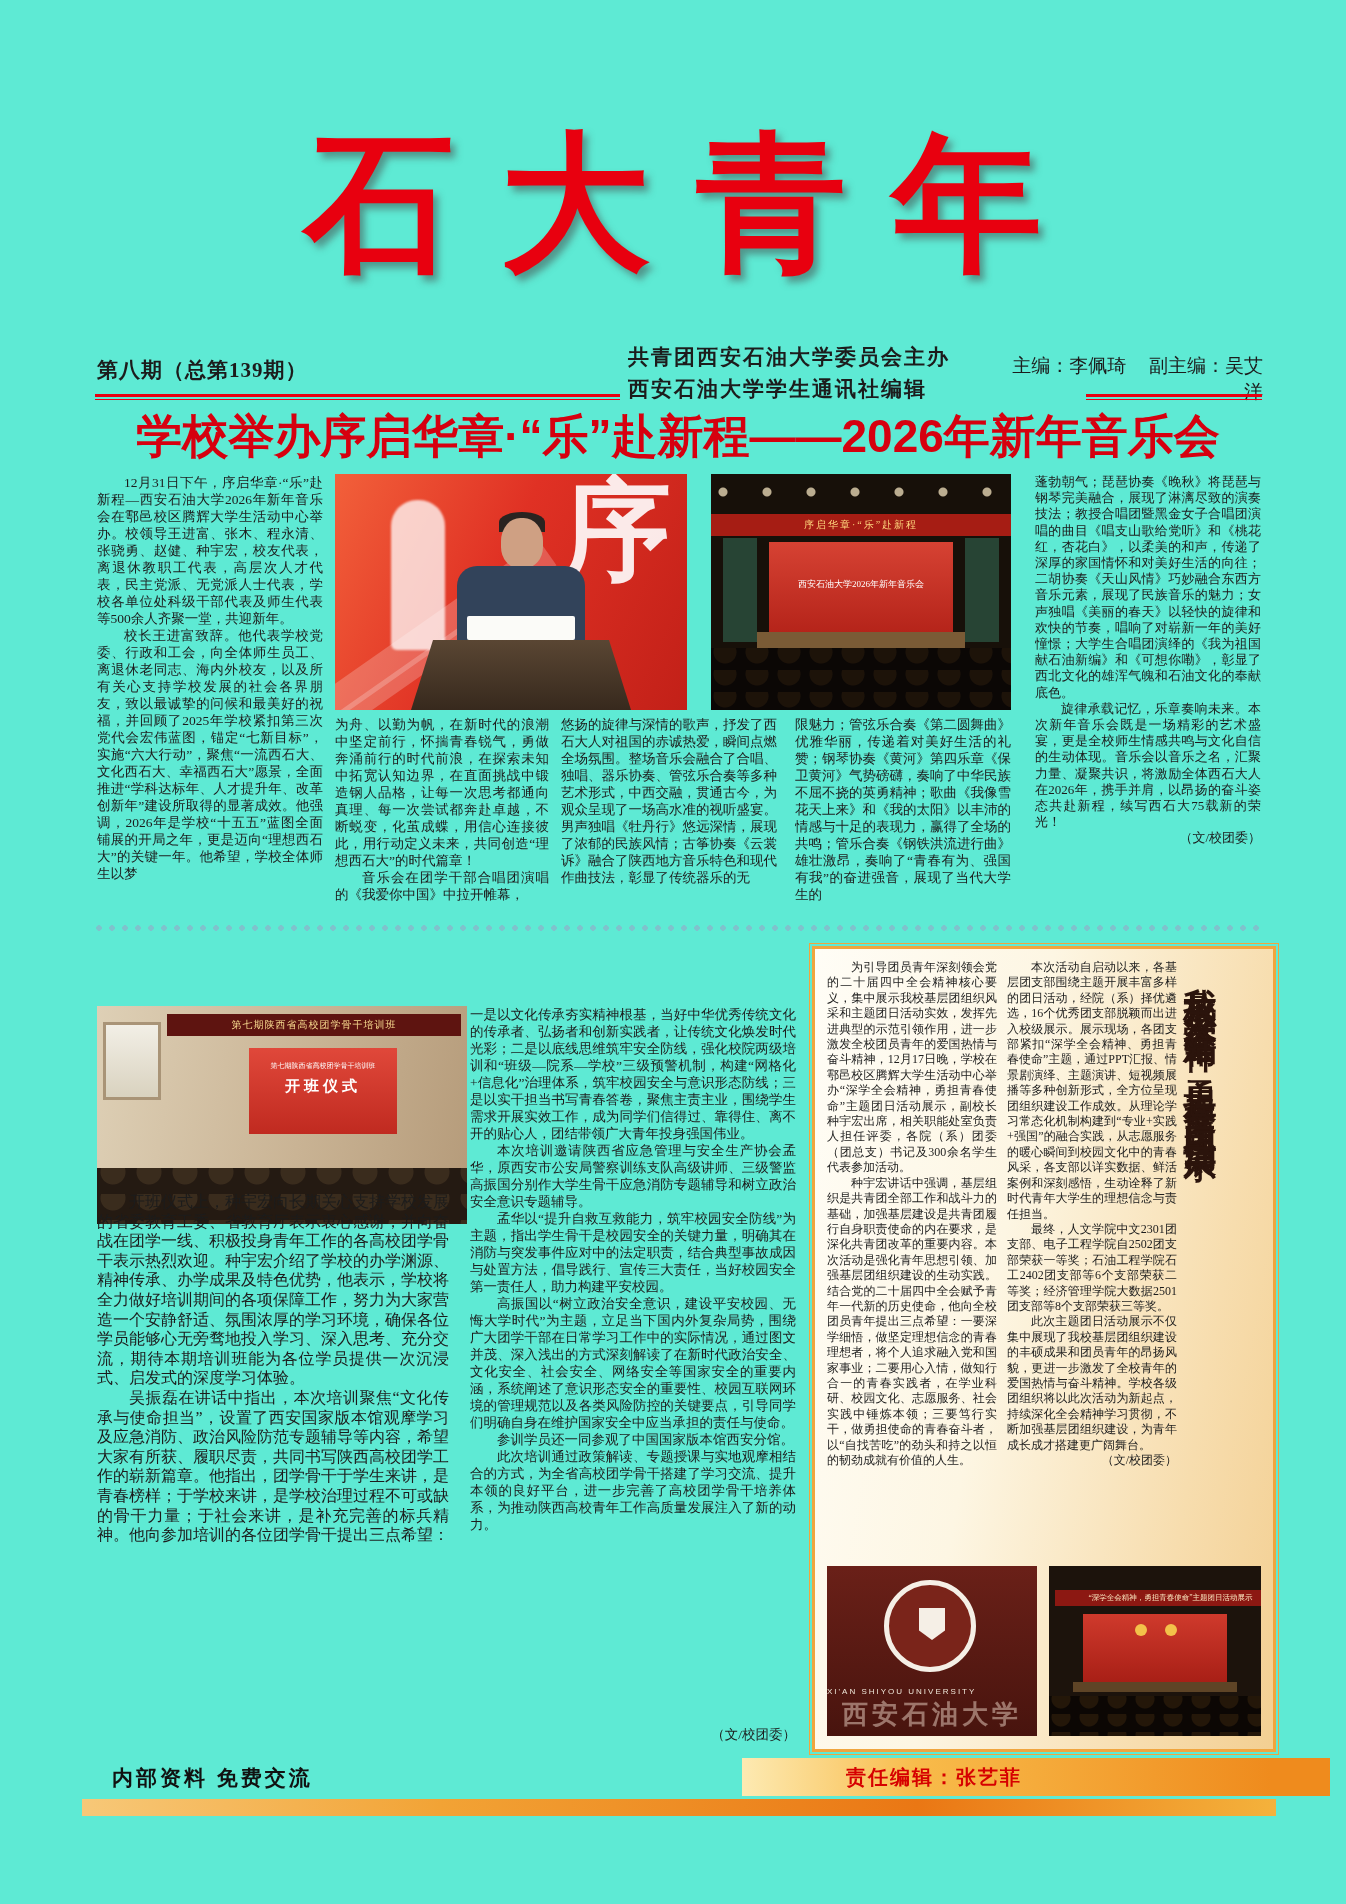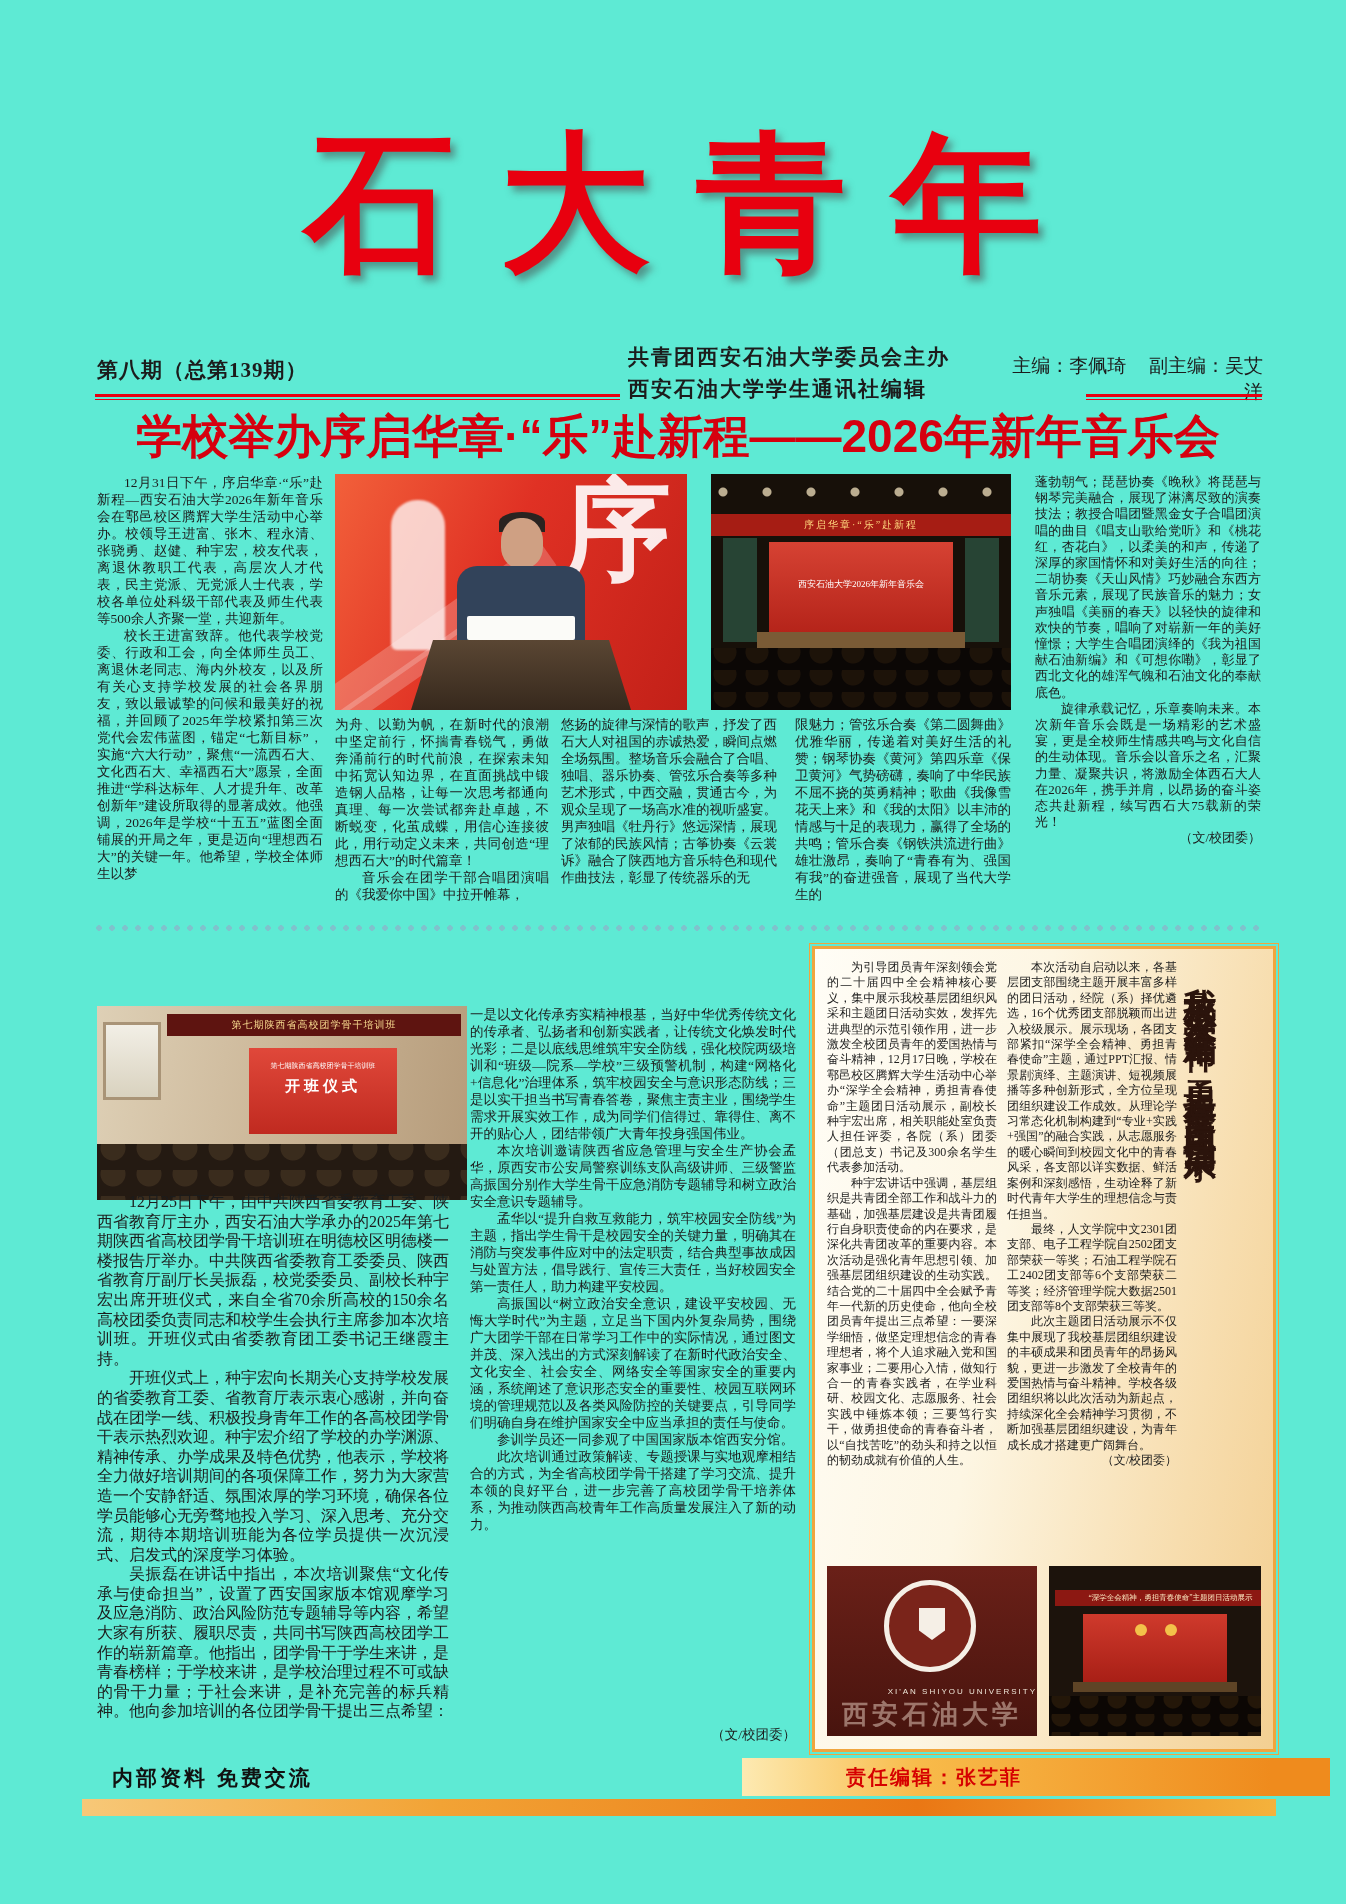--- a/index.html
+++ b/index.html
@@ -72,21 +72,21 @@
      background-image:radial-gradient(circle at 14px 4px,#1d1309 11px,rgba(0,0,0,0) 12px);background-size:32px 22px;}
 
   
   .divider{position:absolute;left:95px;top:924px;width:1166px;height:8px;
      background-image:radial-gradient(circle at 4px 4px,#7fc2cc 2.6px,rgba(0,0,0,0) 3px);
      background-size:13px 8px;background-repeat:repeat-x;}
 
   
   .headline2{position:absolute;left:97px;top:944px;width:690px;font-size:32px;font-weight:900;
      color:#000;font-family:"Liberation Sans",sans-serif;white-space:nowrap;}
-  .p3{left:97px;top:1006px;width:370px;height:194px;
+  .p3{left:97px;top:1006px;width:370px;height:218px;
       background:linear-gradient(100deg,#ded0b6 0%,#c9b394 55%,#b59b7a 100%);}
   .p3-window{position:absolute;left:6px;top:16px;width:58px;height:78px;border:3px solid #a99477;
       background:linear-gradient(#f2efe6,#d9d2bf);}
   .p3-banner{position:absolute;left:70px;top:8px;width:294px;height:22px;background:#5e1410;
       color:#f7d98e;font-size:10px;line-height:22px;text-align:center;letter-spacing:1px;white-space:nowrap;}
   .p3-screen{position:absolute;left:152px;top:42px;width:148px;height:86px;text-align:center;
       background:linear-gradient(#e0483a,#c02a20);color:#fff;}
   .p3-screen .s1{font-size:7px;line-height:9px;margin-top:14px;text-indent:0;}
   .p3-screen .s2{font-size:15px;font-weight:bold;letter-spacing:4px;margin-top:6px;text-indent:0;}
   .p3-aud{position:absolute;left:0;bottom:0;width:100%;height:56px;background:#241a12;
@@ -102,21 +102,21 @@
   #fb1{left:827px;top:960px;width:170px;height:596px;font-size:12px;line-height:15.4px;}
   #fb2{left:1007px;top:960px;width:170px;height:596px;font-size:12px;line-height:15.4px;}
   .fb-title{position:absolute;left:1178px;top:962px;height:570px;writing-mode:vertical-rl;
      font-size:33px;font-weight:900;line-height:44px;letter-spacing:5px;color:#2b140c;
      font-family:"Liberation Sans",sans-serif;}
   .pa{left:827px;top:1566px;width:210px;height:170px;background:linear-gradient(#6a2018,#48140e);}
   .pa-ring{position:absolute;left:57px;top:14px;width:92px;height:92px;border:5px solid #f5efe6;
      border-radius:50%;background:#7a241a;}
   .pa-shield{position:absolute;left:92px;top:42px;width:26px;height:32px;background:#f5efe6;
      clip-path:polygon(0 0,100% 0,100% 70%,50% 100%,0 70%);}
-  .pa-arc{position:absolute;left:0;bottom:40px;width:100%;text-align:right;color:#efe6d8;
+  .pa-arc{position:absolute;left:0;bottom:40px;width:100%;text-align:left;color:#efe6d8;
      font-size:8px;letter-spacing:2px;font-family:"Liberation Sans",sans-serif;}
   .pa-big{position:absolute;left:0;bottom:4px;width:100%;text-align:center;
      color:rgba(255,235,220,.45);font-size:26px;font-weight:bold;letter-spacing:4px;white-space:nowrap;}
   .pb{left:1049px;top:1566px;width:212px;height:170px;background:#1c130c;}
   .pb-banner{position:absolute;left:6px;top:24px;width:231px;height:16px;background:#8c1812;
      color:#fce8c0;font-size:7.5px;line-height:16px;text-align:center;white-space:nowrap;}
   .pb-screen{position:absolute;left:34px;top:48px;width:144px;height:68px;
      background:linear-gradient(#cf3a2c,#a81f16);}
   .pb-dot{position:absolute;top:58px;width:12px;height:12px;border-radius:50%;background:#f3c14a;}
   .pb-d1{left:86px;} .pb-d2{left:116px;}
@@ -207,21 +207,20 @@
     <div class="p3-window"></div>
     <div class="p3-banner">第七期陕西省高校团学骨干培训班</div>
     <div class="p3-screen">
       <p class="s1">第七期陕西省高校团学骨干培训班</p>
       <p class="s2">开班仪式</p>
     </div>
     <div class="p3-aud"></div>
   </div>
 
   <div class="c" id="a2L">
-    <p>12月25日下午，由中共陕西省委教育工委、陕西省教育厅主办，西安石油大学承办的2025年第七期陕西省高校团学骨干培训班在明德校区明德楼一楼报告厅举办。中共陕西省委教育工委委员、陕西省教育厅副厅长吴振磊，校党委委员、副校长种宇宏出席开班仪式，来自全省70余所高校的150余名高校团委负责同志和校学生会执行主席参加本次培训班。开班仪式由省委教育团工委书记王继霞主持。</p>
     <p>开班仪式上，种宇宏向长期关心支持学校发展的省委教育工委、省教育厅表示衷心感谢，并向奋战在团学一线、积极投身青年工作的各高校团学骨干表示热烈欢迎。种宇宏介绍了学校的办学渊源、精神传承、办学成果及特色优势，他表示，学校将全力做好培训期间的各项保障工作，努力为大家营造一个安静舒适、氛围浓厚的学习环境，确保各位学员能够心无旁骛地投入学习、深入思考、充分交流，期待本期培训班能为各位学员提供一次沉浸式、启发式的深度学习体验。</p>
     <p>吴振磊在讲话中指出，本次培训聚焦“文化传承与使命担当”，设置了西安国家版本馆观摩学习及应急消防、政治风险防范专题辅导等内容，希望大家有所获、履职尽责，共同书写陕西高校团学工作的崭新篇章。他指出，团学骨干于学生来讲，是青春榜样；于学校来讲，是学校治理过程不可或缺的骨干力量；于社会来讲，是补充完善的标兵精神。他向参加培训的各位团学骨干提出三点希望：</p>
   </div>
   <div class="c" id="a2R">
     <p class="noind">一是以文化传承夯实精神根基，当好中华优秀传统文化的传承者、弘扬者和创新实践者，让传统文化焕发时代光彩；二是以底线思维筑牢安全防线，强化校院两级培训和“班级—院系—学校”三级预警机制，构建“网格化+信息化”治理体系，筑牢校园安全与意识形态防线；三是以实干担当书写青春答卷，聚焦主责主业，围绕学生需求开展实效工作，成为同学们信得过、靠得住、离不开的贴心人，团结带领广大青年投身强国伟业。</p>
     <p>本次培训邀请陕西省应急管理与安全生产协会孟华，原西安市公安局警察训练支队高级讲师、三级警监高振国分别作大学生骨干应急消防专题辅导和树立政治安全意识专题辅导。</p>
     <p>孟华以“提升自救互救能力，筑牢校园安全防线”为主题，指出学生骨干是校园安全的关键力量，明确其在消防与突发事件应对中的法定职责，结合典型事故成因与处置方法，倡导践行、宣传三大责任，当好校园安全第一责任人，助力构建平安校园。</p>
     <p>高振国以“树立政治安全意识，建设平安校园、无悔大学时代”为主题，立足当下国内外复杂局势，围绕广大团学干部在日常学习工作中的实际情况，通过图文并茂、深入浅出的方式深刻解读了在新时代政治安全、文化安全、社会安全、网络安全等国家安全的重要内涵，系统阐述了意识形态安全的重要性、校园互联网环境的管理规范以及各类风险防控的关键要点，引导同学们明确自身在维护国家安全中应当承担的责任与使命。</p>
     <p>参训学员还一同参观了中国国家版本馆西安分馆。</p>
     <p>此次培训通过政策解读、专题授课与实地观摩相结合的方式，为全省高校团学骨干搭建了学习交流、提升本领的良好平台，进一步完善了高校团学骨干培养体系，为推动陕西高校青年工作高质量发展注入了新的动力。</p>

